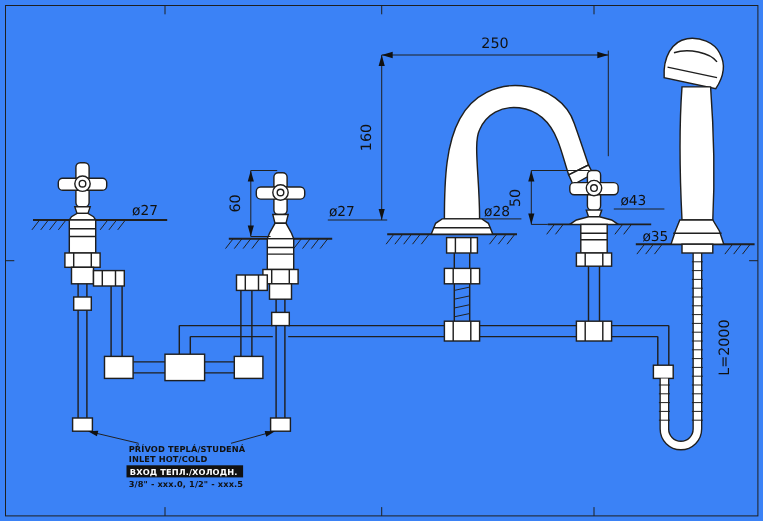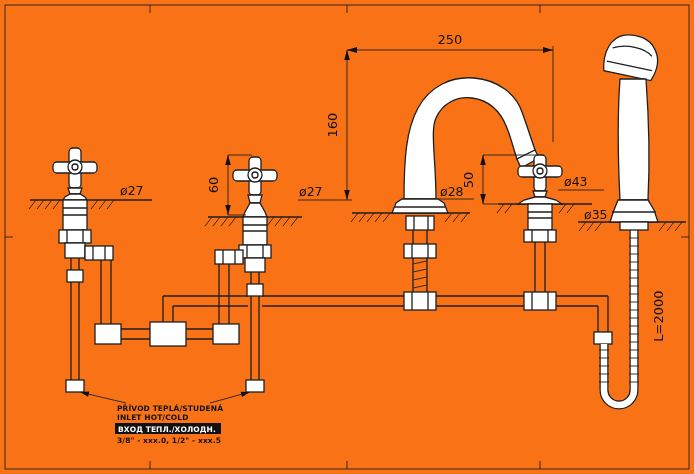--- a/index.html
+++ b/index.html
@@ -1,16 +1,16 @@
 <!DOCTYPE html>
 <html><head>
 <meta charset="utf-8">
 <style>
   html,body{margin:0;padding:0;background:#e8e8e8;}
-  .page{width:694px;height:474px;background:#f97316;position:relative;overflow:hidden;
+  .page{width:694px;height:474px;background:#3b82f6;position:relative;overflow:hidden;
         font-family:"DejaVu Sans",sans-serif;}
   svg{position:absolute;left:0;top:0;}
   .ln{fill:none;stroke:#1f1f1f;stroke-width:1.3;}
   .fw{fill:#ffffff;stroke:#1f1f1f;stroke-width:1.3;}
   .deck{fill:none;stroke:#1f1f1f;stroke-width:1.7;}
   .hatch{fill:none;stroke:#1f1f1f;stroke-width:0.9;}
   .thin{fill:none;stroke:#1f1f1f;stroke-width:0.9;}
   .dims text{font-size:13px;fill:#111;}
   .dims polygon{fill:#111;stroke:none;}
   .dia{font-size:12.5px;fill:#111;}

